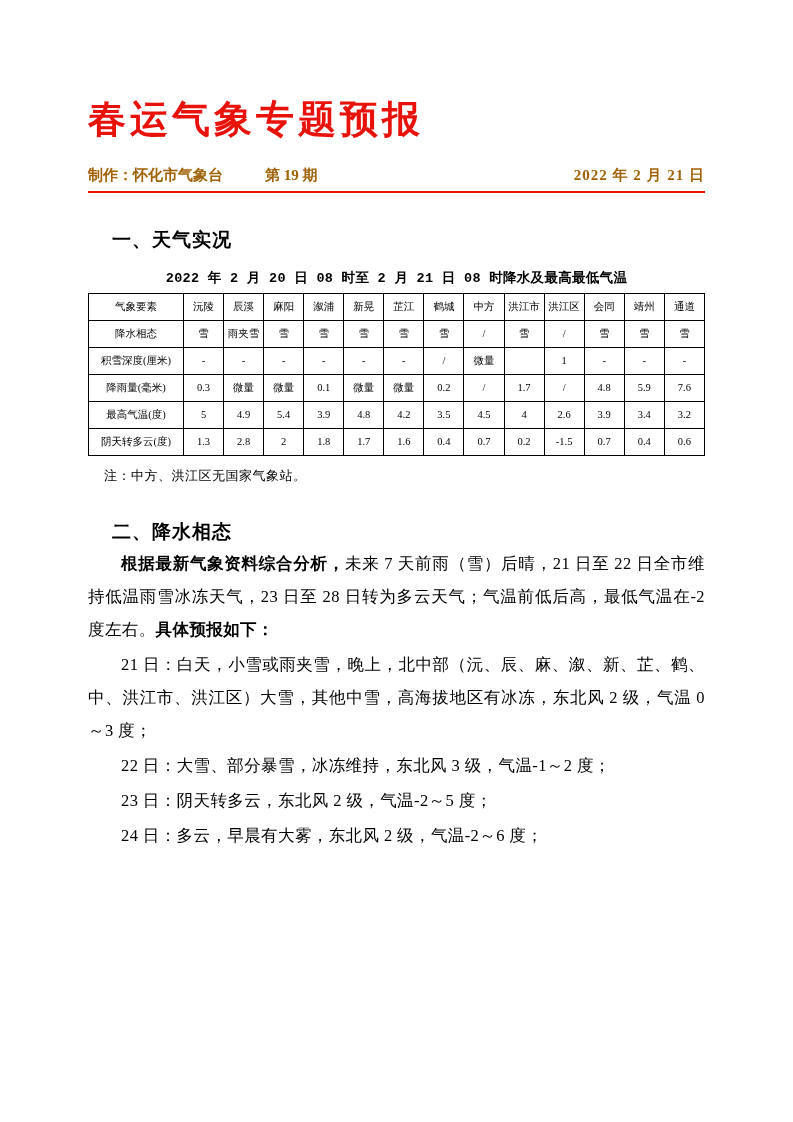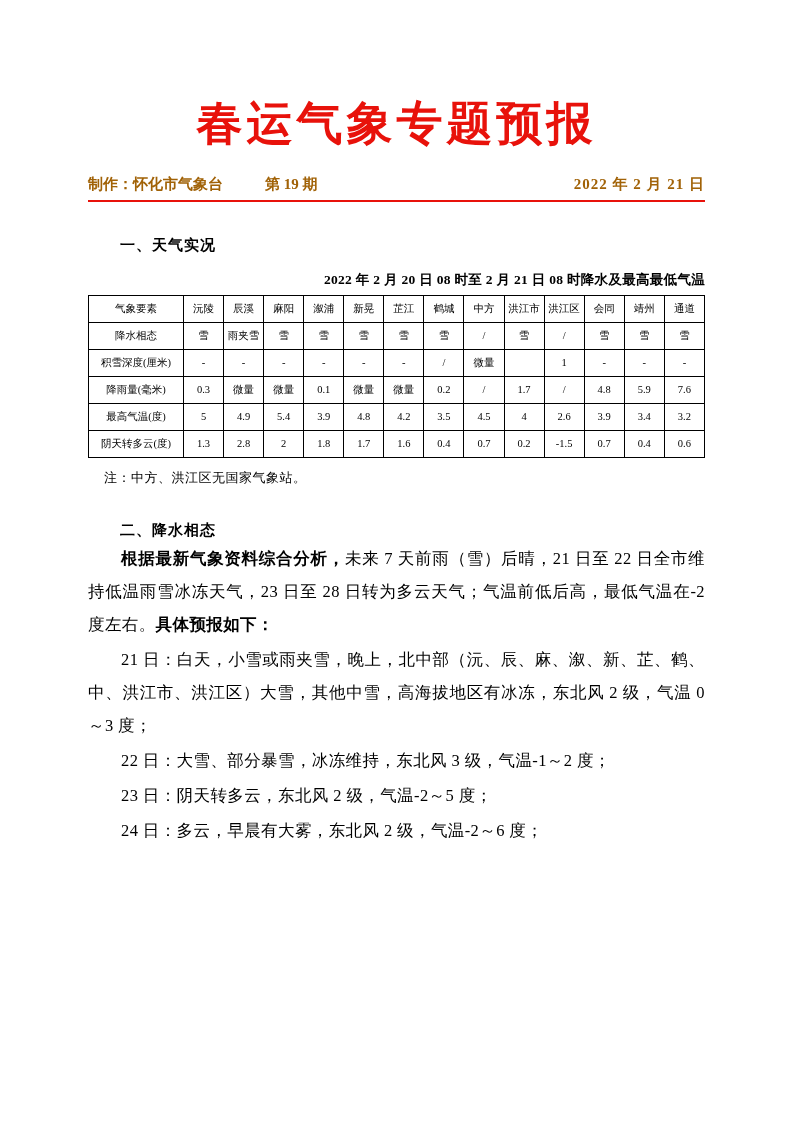--- a/index.html
+++ b/index.html
@@ -21,25 +21,24 @@
   }
   .inner {
     position: absolute;
     left: 88px;
     top: 0;
     width: 617px;
   }
 
   
   .masthead-title {
-    text-align: center;
     color: #e8120b;
     font-family: "DejaVu Serif", "Liberation Serif", serif;
     font-weight: bold;
-    font-size: 46px;
+    font-size: 38px;
     letter-spacing: 4px;
     margin-top: 98px;
     line-height: 1.1;
     white-space: nowrap;
   }
   .masthead-meta {
     margin-top: 26px;
     display: flex;
     align-items: baseline;
     justify-content: space-between;
@@ -53,32 +52,33 @@
   .masthead-meta .date { flex: 0 0 auto; margin-left: auto; letter-spacing: 1px;}
   .masthead-rule {
     margin-top: 6px;
     border-bottom: 2.5px solid #e8120b;
     width: 100%;
   }
 
   
   .section-head {
     font-weight: bold;
-    font-size: 15px;
+    font-size: 19px;
     margin-top: 34px;
-    margin-left: 32px;
+    margin-left: 24px;
     letter-spacing: 1px;
   }
   .table-caption {
-    text-align: right;
+    text-align: center;
     font-weight: bold;
     font-size: 13.5px;
     margin-top: 16px;
     margin-bottom: 6px;
     letter-spacing: 0.3px;
+    font-family: Liberation Mono, monospace;
   }
 
   
   table.wx {
     border-collapse: collapse;
     width: 100%;
     font-size: 10.5px;
     font-family: "Liberation Serif", serif;
     table-layout: fixed;
   }

